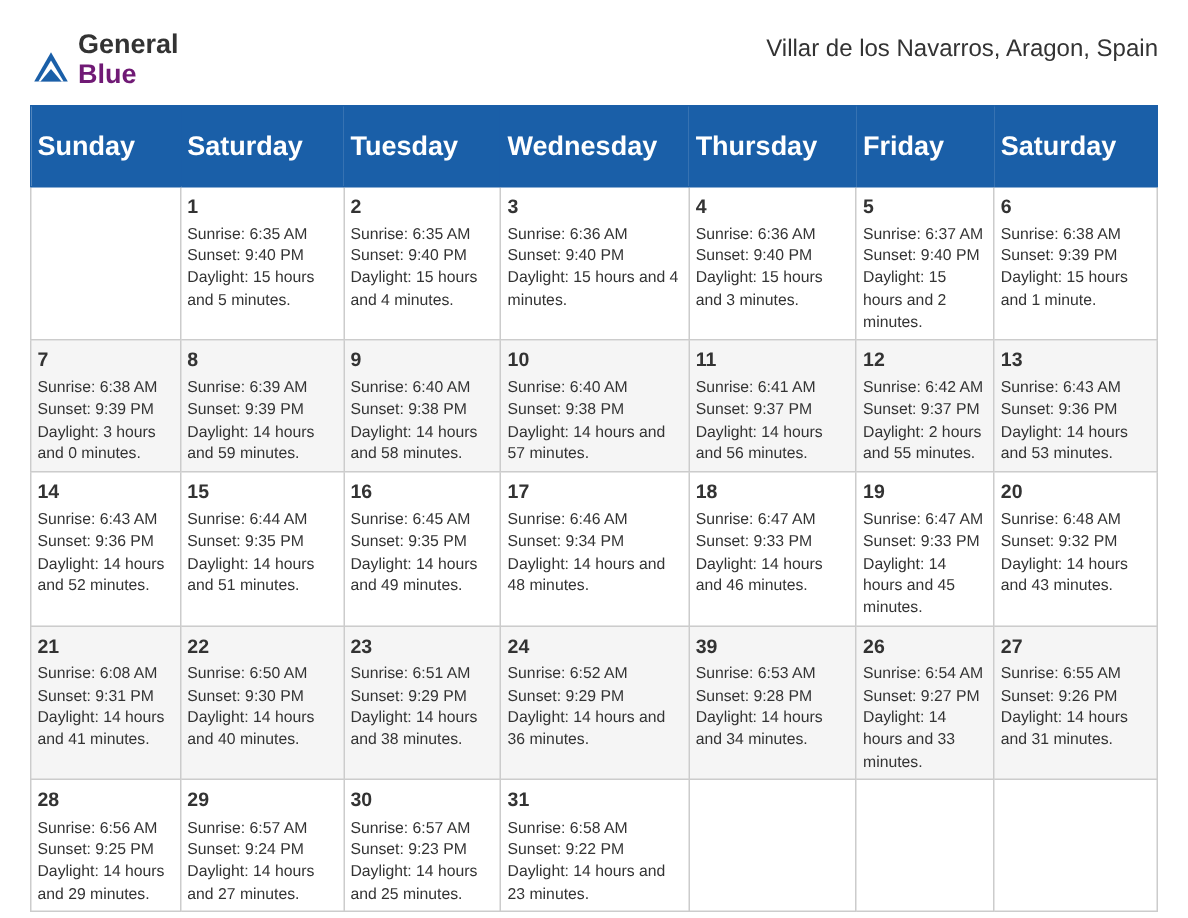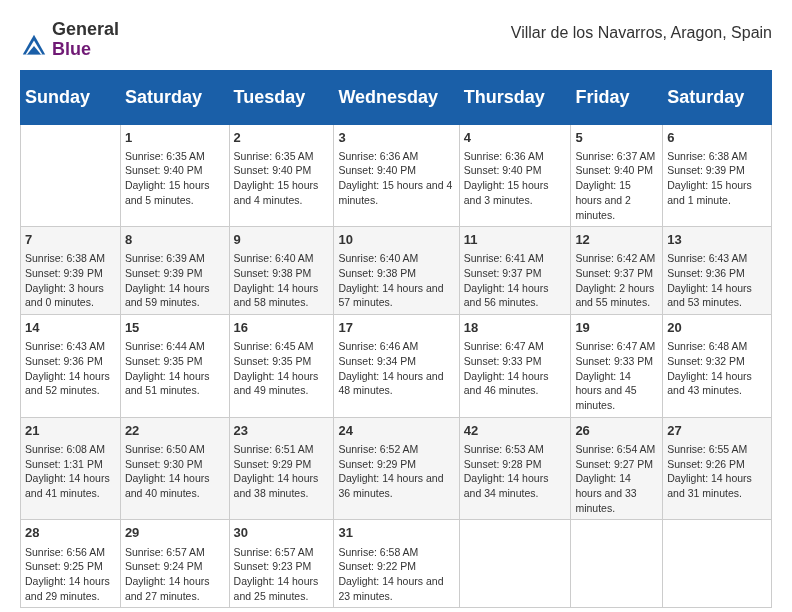--- a/index.html
+++ b/index.html
@@ -249,21 +249,21 @@
           <div class="day-number">20</div>
         <div class="day-info">Sunrise: 6:48 AM</div>
         <div class="day-info">Sunset: 9:32 PM</div>
         <div class="day-info">Daylight: 14 hours and 43 minutes.</div>
         </td>
       </tr>
       <tr>
         <td>
           <div class="day-number">21</div>
         <div class="day-info">Sunrise: 6:08 AM</div>
-        <div class="day-info">Sunset: 1:31 PM</div>
+        <div class="day-info">Sunset: 9:31 PM</div>
         <div class="day-info">Daylight: 14 hours and 41 minutes.</div>
         </td>
         <td>
           <div class="day-number">22</div>
         <div class="day-info">Sunrise: 6:50 AM</div>
         <div class="day-info">Sunset: 9:30 PM</div>
         <div class="day-info">Daylight: 14 hours and 40 minutes.</div>
         </td>
         <td>
           <div class="day-number">23</div>
@@ -271,21 +271,21 @@
         <div class="day-info">Sunset: 9:29 PM</div>
         <div class="day-info">Daylight: 14 hours and 38 minutes.</div>
         </td>
         <td>
           <div class="day-number">24</div>
         <div class="day-info">Sunrise: 6:52 AM</div>
         <div class="day-info">Sunset: 9:29 PM</div>
         <div class="day-info">Daylight: 14 hours and 36 minutes.</div>
         </td>
         <td>
-          <div class="day-number">42</div>
+          <div class="day-number">39</div>
         <div class="day-info">Sunrise: 6:53 AM</div>
         <div class="day-info">Sunset: 9:28 PM</div>
         <div class="day-info">Daylight: 14 hours and 34 minutes.</div>
         </td>
         <td>
           <div class="day-number">26</div>
         <div class="day-info">Sunrise: 6:54 AM</div>
         <div class="day-info">Sunset: 9:27 PM</div>
         <div class="day-info">Daylight: 14 hours and 33 minutes.</div>
         </td>

